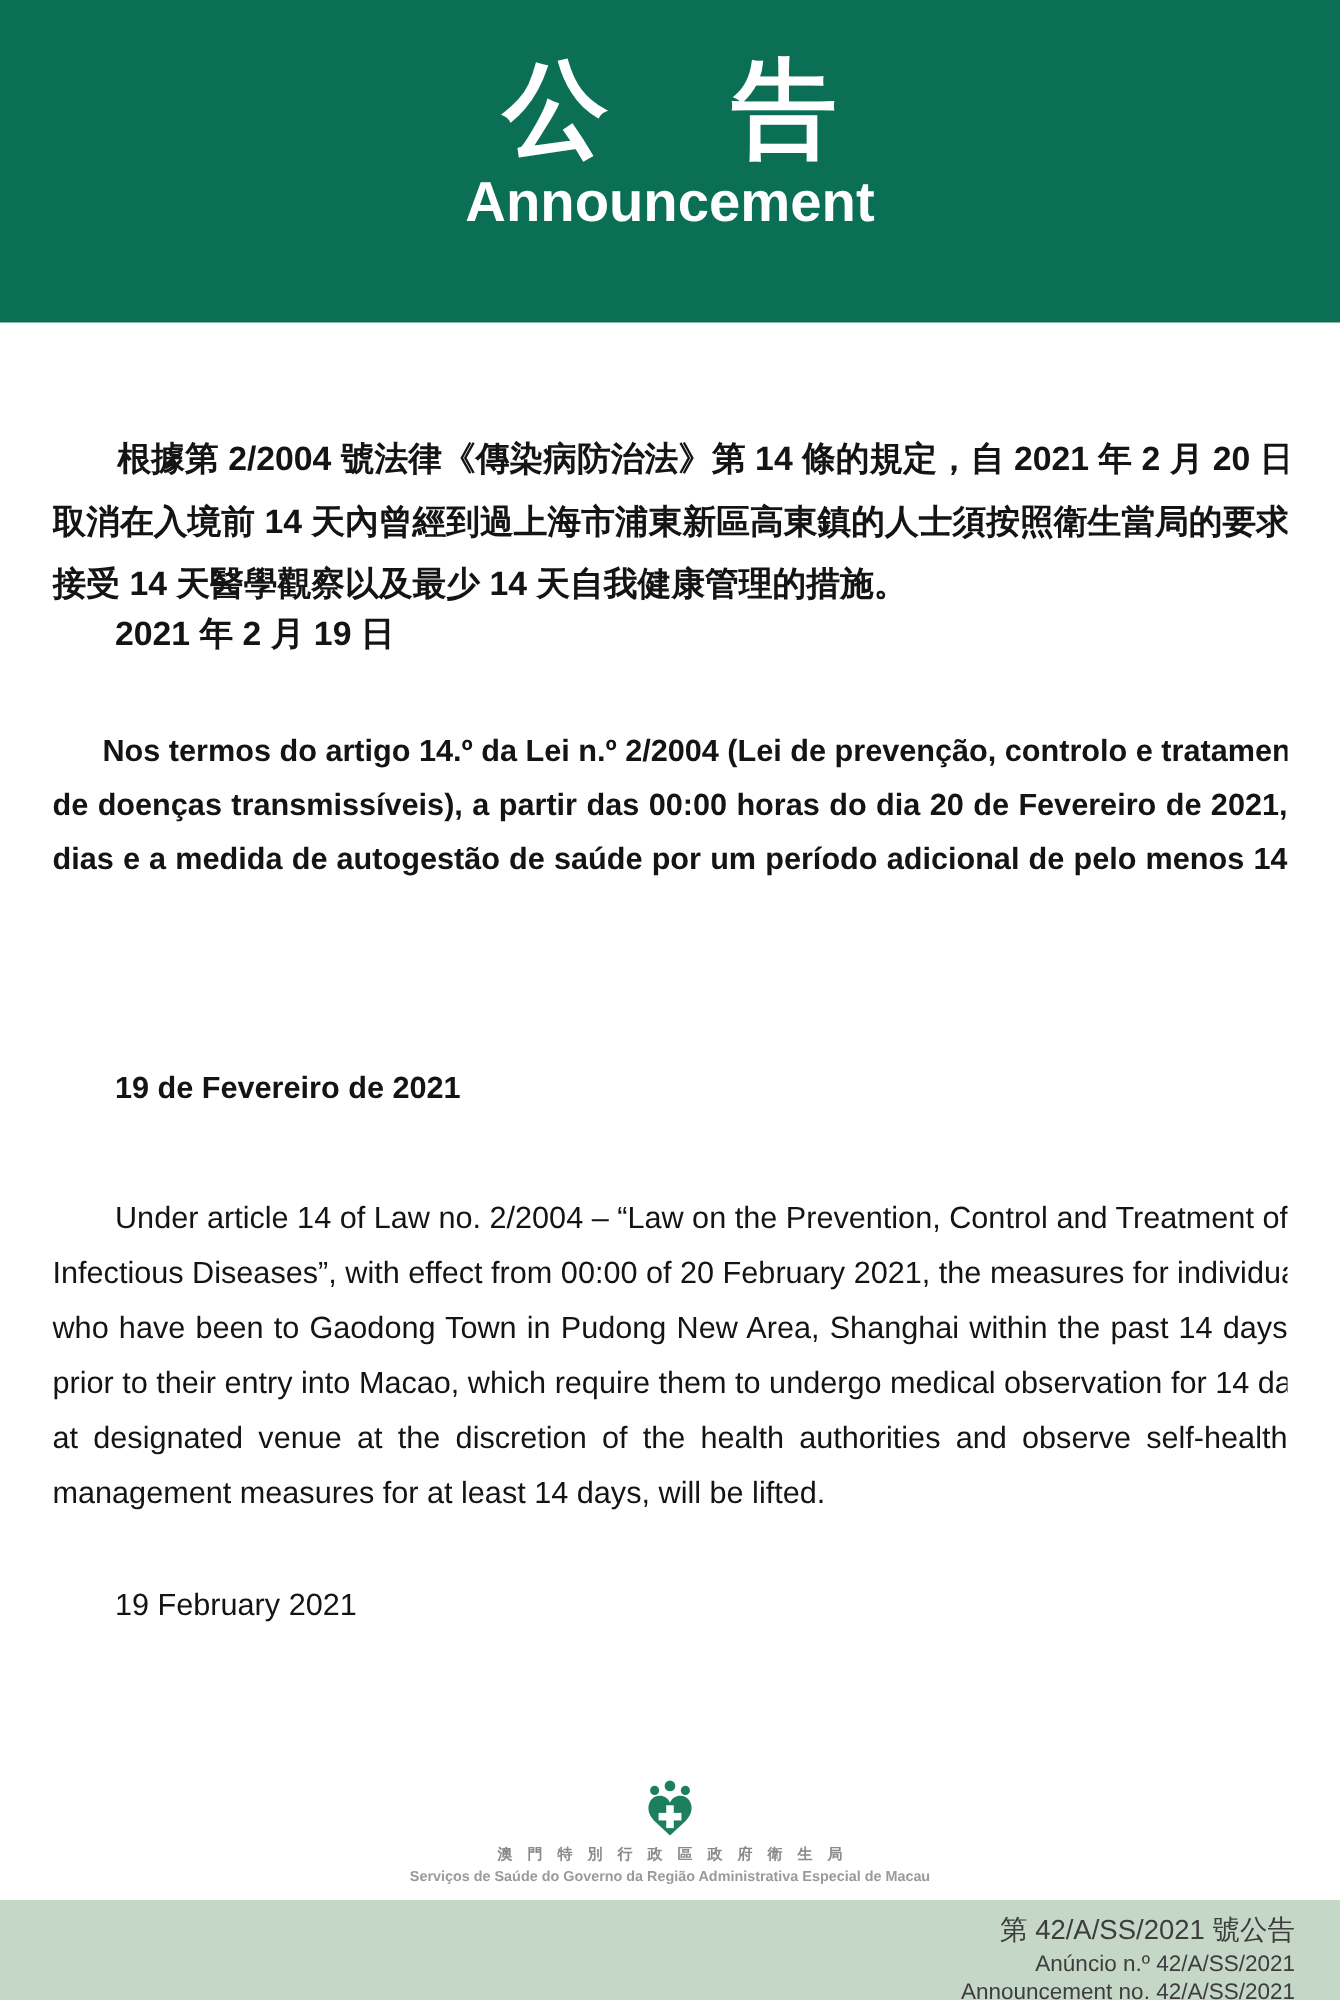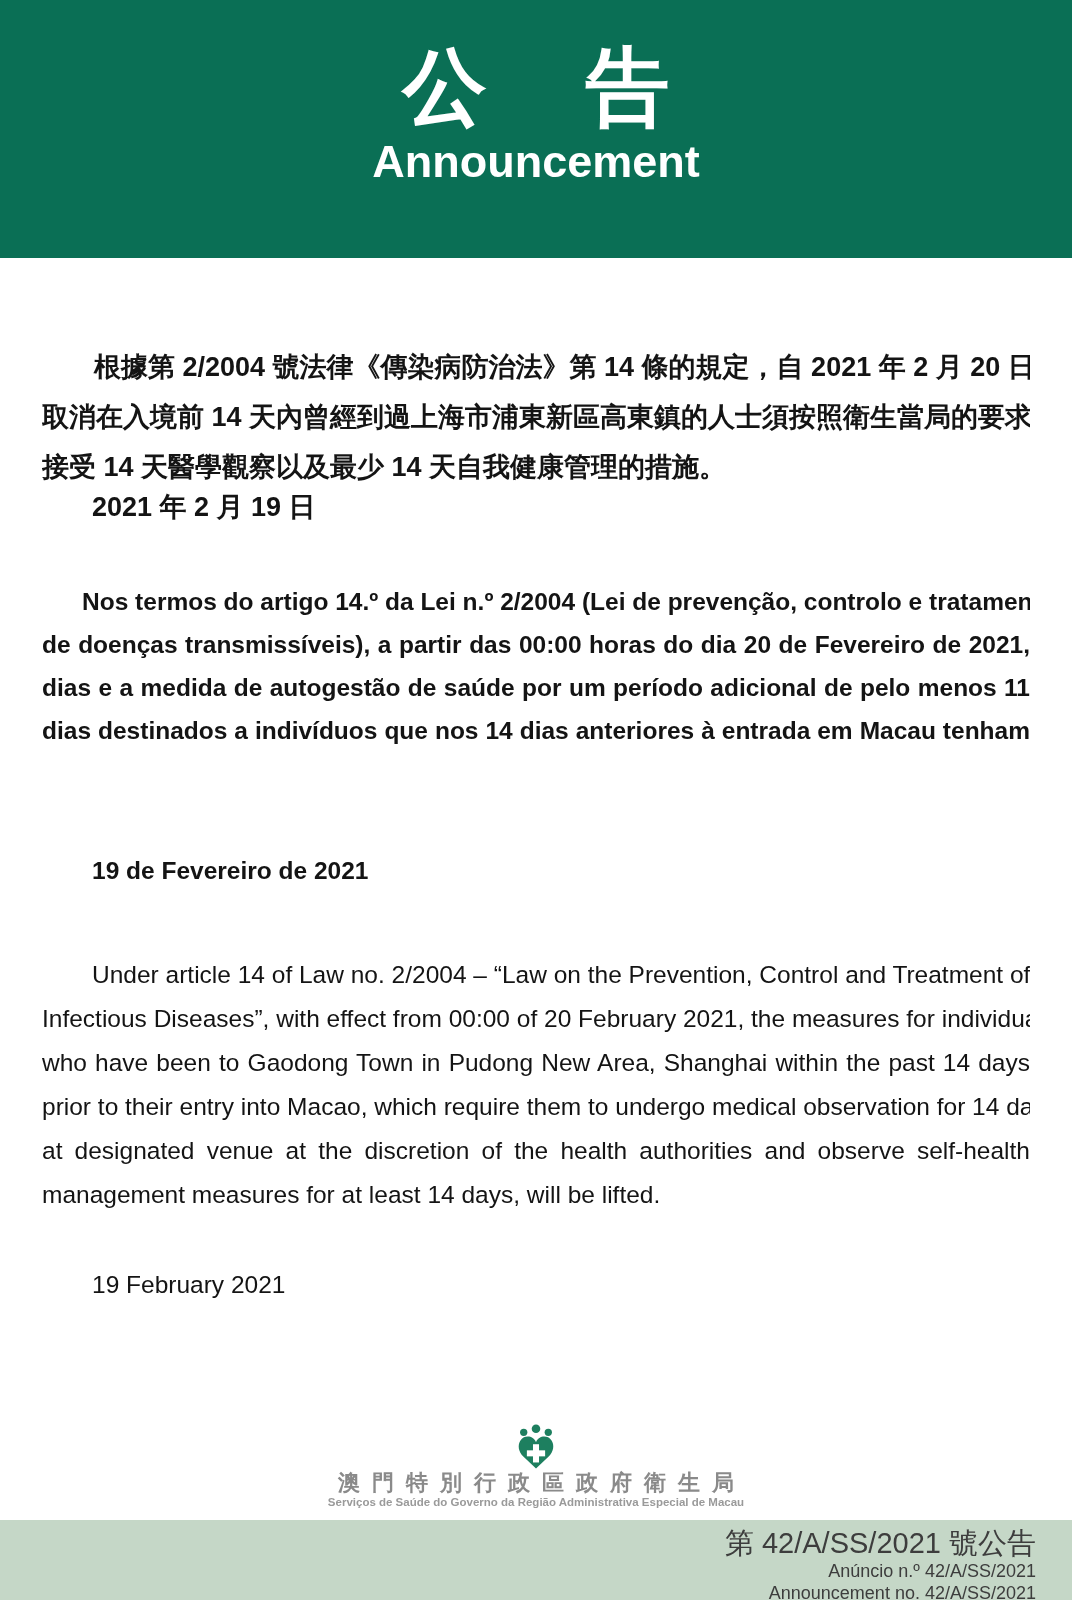--- a/index.html
+++ b/index.html
@@ -42,41 +42,41 @@
   .pt-date{top:854px;font-size:24.5px;line-height:34px;font-weight:700;}
   .en-para{top:953px;}
   .en-para .jline{font-size:24.5px;line-height:44px;height:44px;font-weight:400;}
   .en-para .jline.first{padding-left:50px;}
   .en-date{top:1268px;font-size:24.5px;line-height:34px;font-weight:400;}
   
   .org{position:absolute;left:0;top:1424px;width:1072px;text-align:center;}
   .org-logo{display:block;margin:0 auto;width:52px;height:46px;}
   .org-name-zh{
     margin-top:2px;
-    font-size:22px;line-height:22px;
+    font-size:12px;line-height:22px;
     color:var(--org-gray,#8a8a8a);
     letter-spacing:12px;text-indent:12px;
     font-weight:600;
   }
   .org-name-pt{
     margin-top:1px;
     font-size:11.5px;line-height:14px;
     color:var(--org-gray-light,#9a9a9a);
     font-weight:600;
   }
   
   .footer{
     position:absolute;left:0;top:1520px;width:1072px;height:80px;
     background:var(--footer-green,#c5d7c7);
     box-sizing:border-box;
     padding:7px 36px 0 0;
     text-align:right;
     color:var(--footer-text,#3d3d3d);
   }
-  .footer-ref-zh{font-size:29px;line-height:33px;font-weight:400;}
+  .footer-ref-zh{font-size:22px;line-height:33px;font-weight:400;}
   .footer-ref-pt{font-size:18px;line-height:22px;font-weight:400;padding-left:12px;}
   .footer-ref-en{font-size:18px;line-height:22px;font-weight:400;}
 </style>
 </head>
 <body>
 
 <div class="page">
 
   <div class="header">
     <div class="title-zh">公 告</div>
@@ -86,22 +86,21 @@
   <div class="para zh-para">
     <div class="jline first">根據第 2/2004 號法律《傳染病防治法》第 14 條的規定，自 2021 年 2 月 20 日零時起，</div>
     <div class="jline">取消在入境前 14 天內曾經到過上海市浦東新區高東鎮的人士須按照衛生當局的要求在指定地點</div>
     <div class="jline last">接受 14 天醫學觀察以及最少 14 天自我健康管理的措施。</div>
   </div>
   <div class="date-line zh-date">2021 年 2 月 19 日</div>
 
   <div class="para pt-para">
     <div class="jline first">Nos termos do artigo 14.º da Lei n.º 2/2004 (Lei de prevenção, controlo e tratamento</div>
     <div class="jline">de doenças transmissíveis), a partir das 00:00 horas do dia 20 de Fevereiro de 2021,</div>
-    <div class="jline">dias e a medida de autogestão de saúde por um período adicional de pelo menos 11</div>
-    <div class="jline">dias destinados a indivíduos que nos 14 dias anteriores à entrada em Macau tenham</div>
+    <div class="jline">dias e a medida de autogestão de saúde por um período adicional de pelo menos 14</div>
   </div>
   <div class="date-line pt-date">19 de Fevereiro de 2021</div>
 
   <div class="para en-para">
     <div class="jline first">Under article 14 of Law no. 2/2004 – “Law on the Prevention, Control and Treatment of</div>
     <div class="jline">Infectious Diseases”, with effect from 00:00 of 20 February 2021, the measures for individuals</div>
     <div class="jline">who have been to Gaodong Town in Pudong New Area, Shanghai within the past 14 days</div>
     <div class="jline">prior to their entry into Macao, which require them to undergo medical observation for 14 days</div>
     <div class="jline">at designated venue at the discretion of the health authorities and observe self-health</div>
     <div class="jline last">management measures for at least 14 days, will be lifted.</div>

